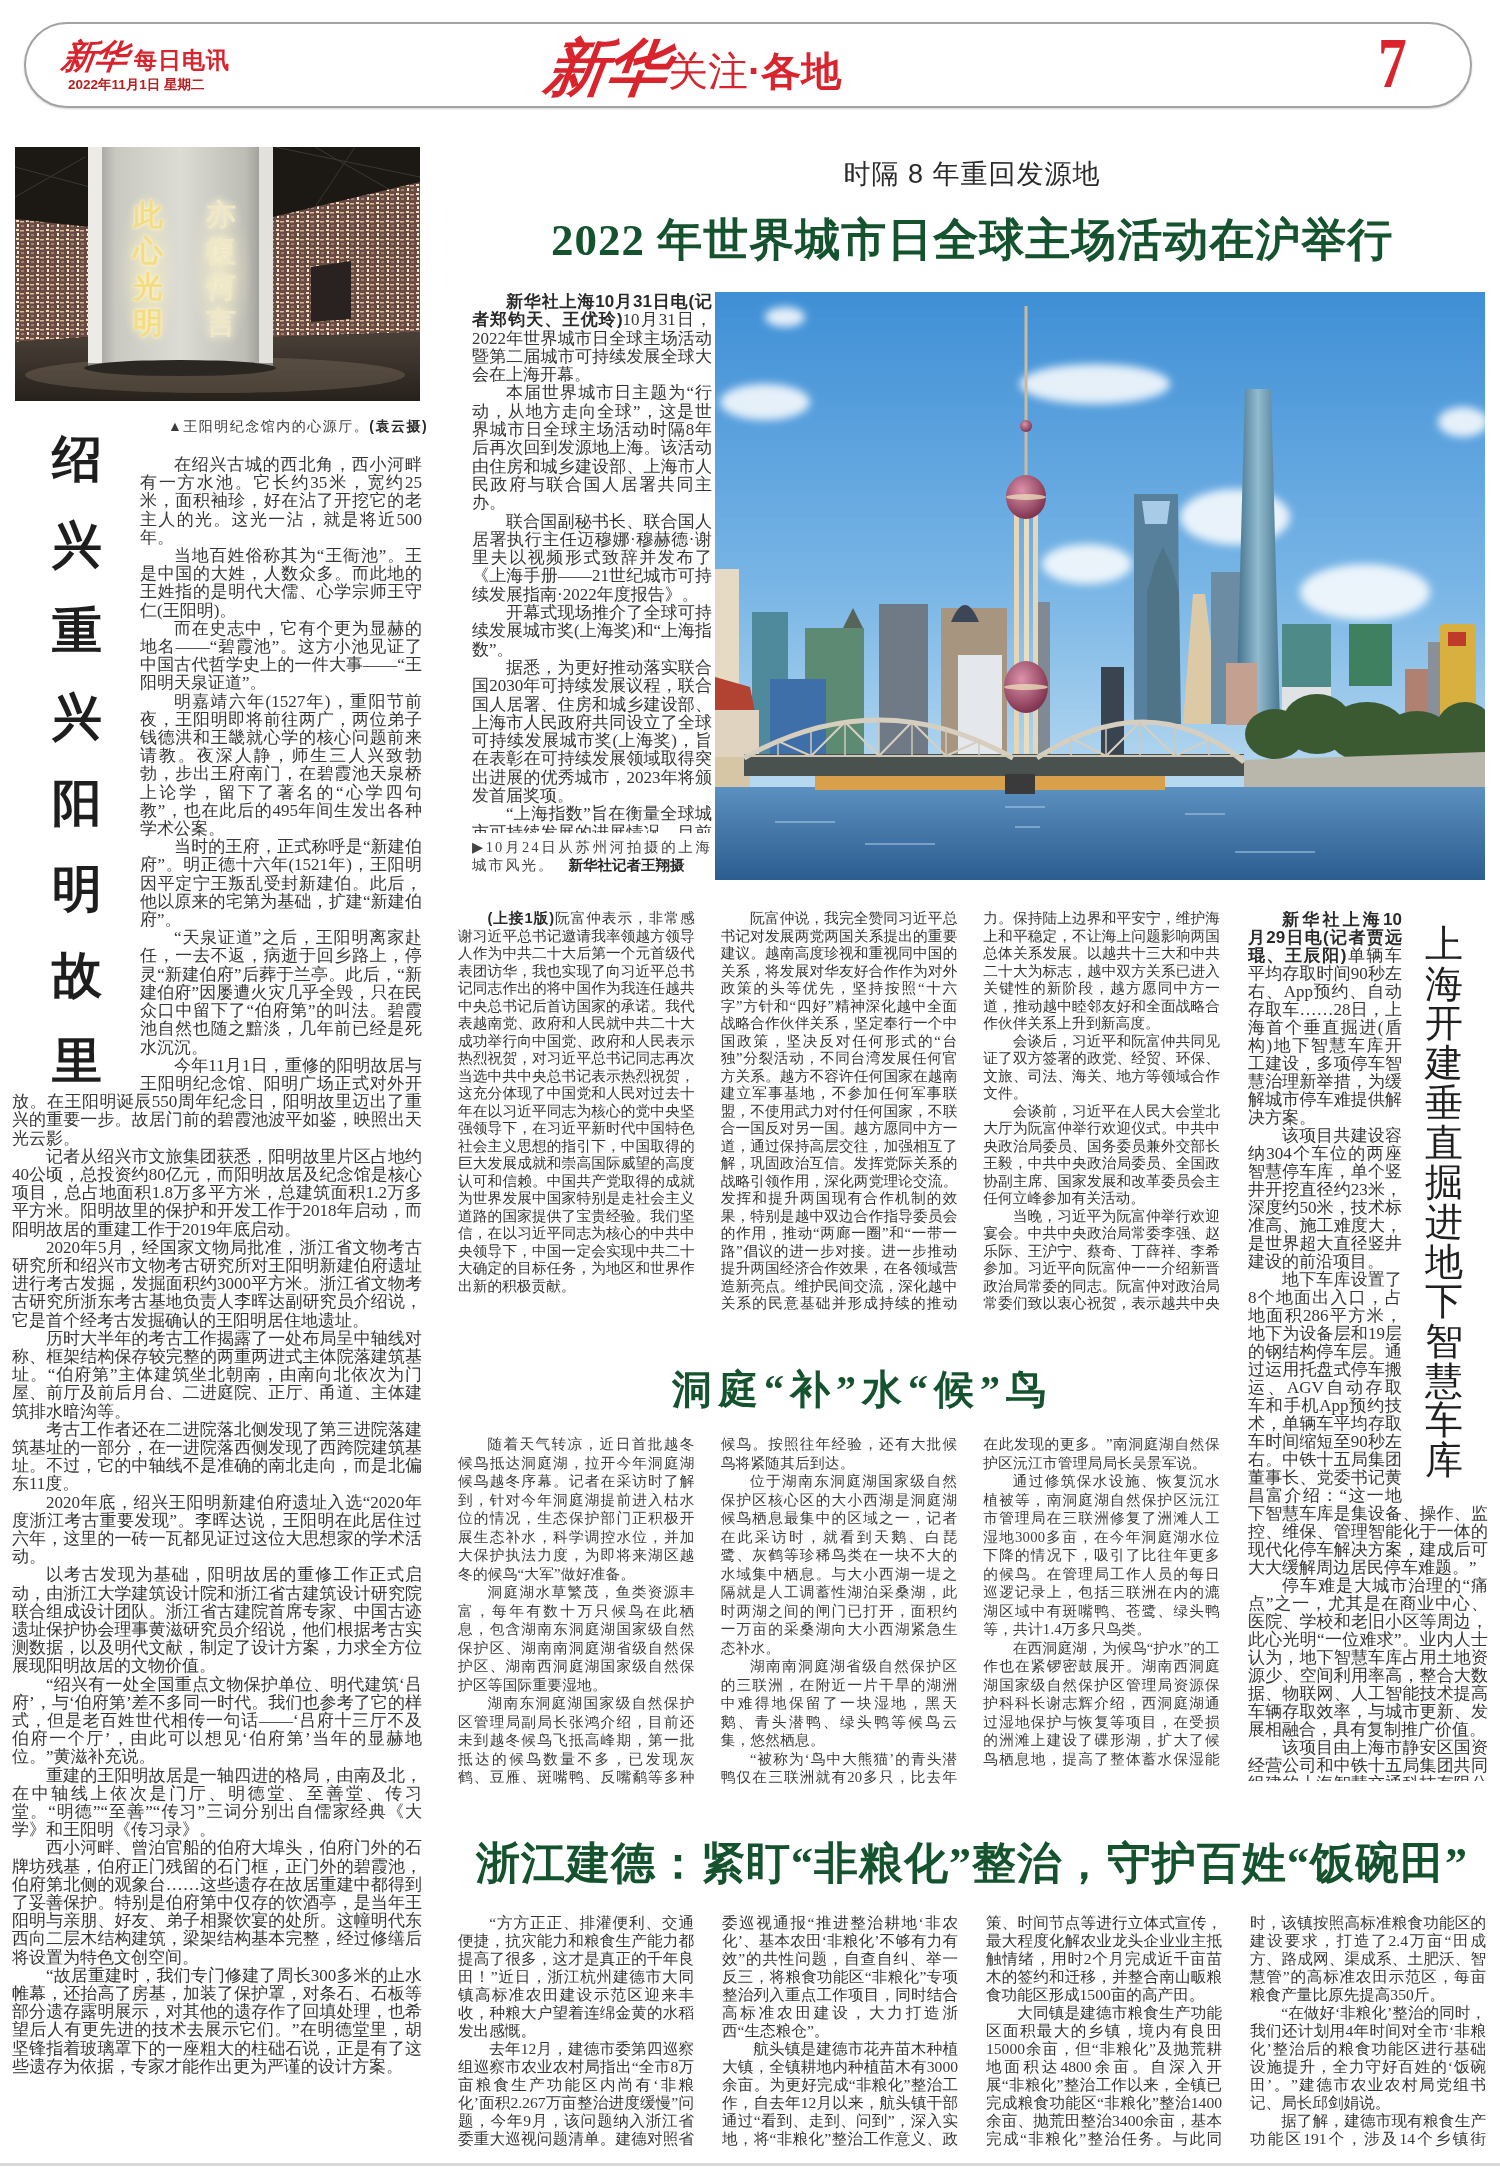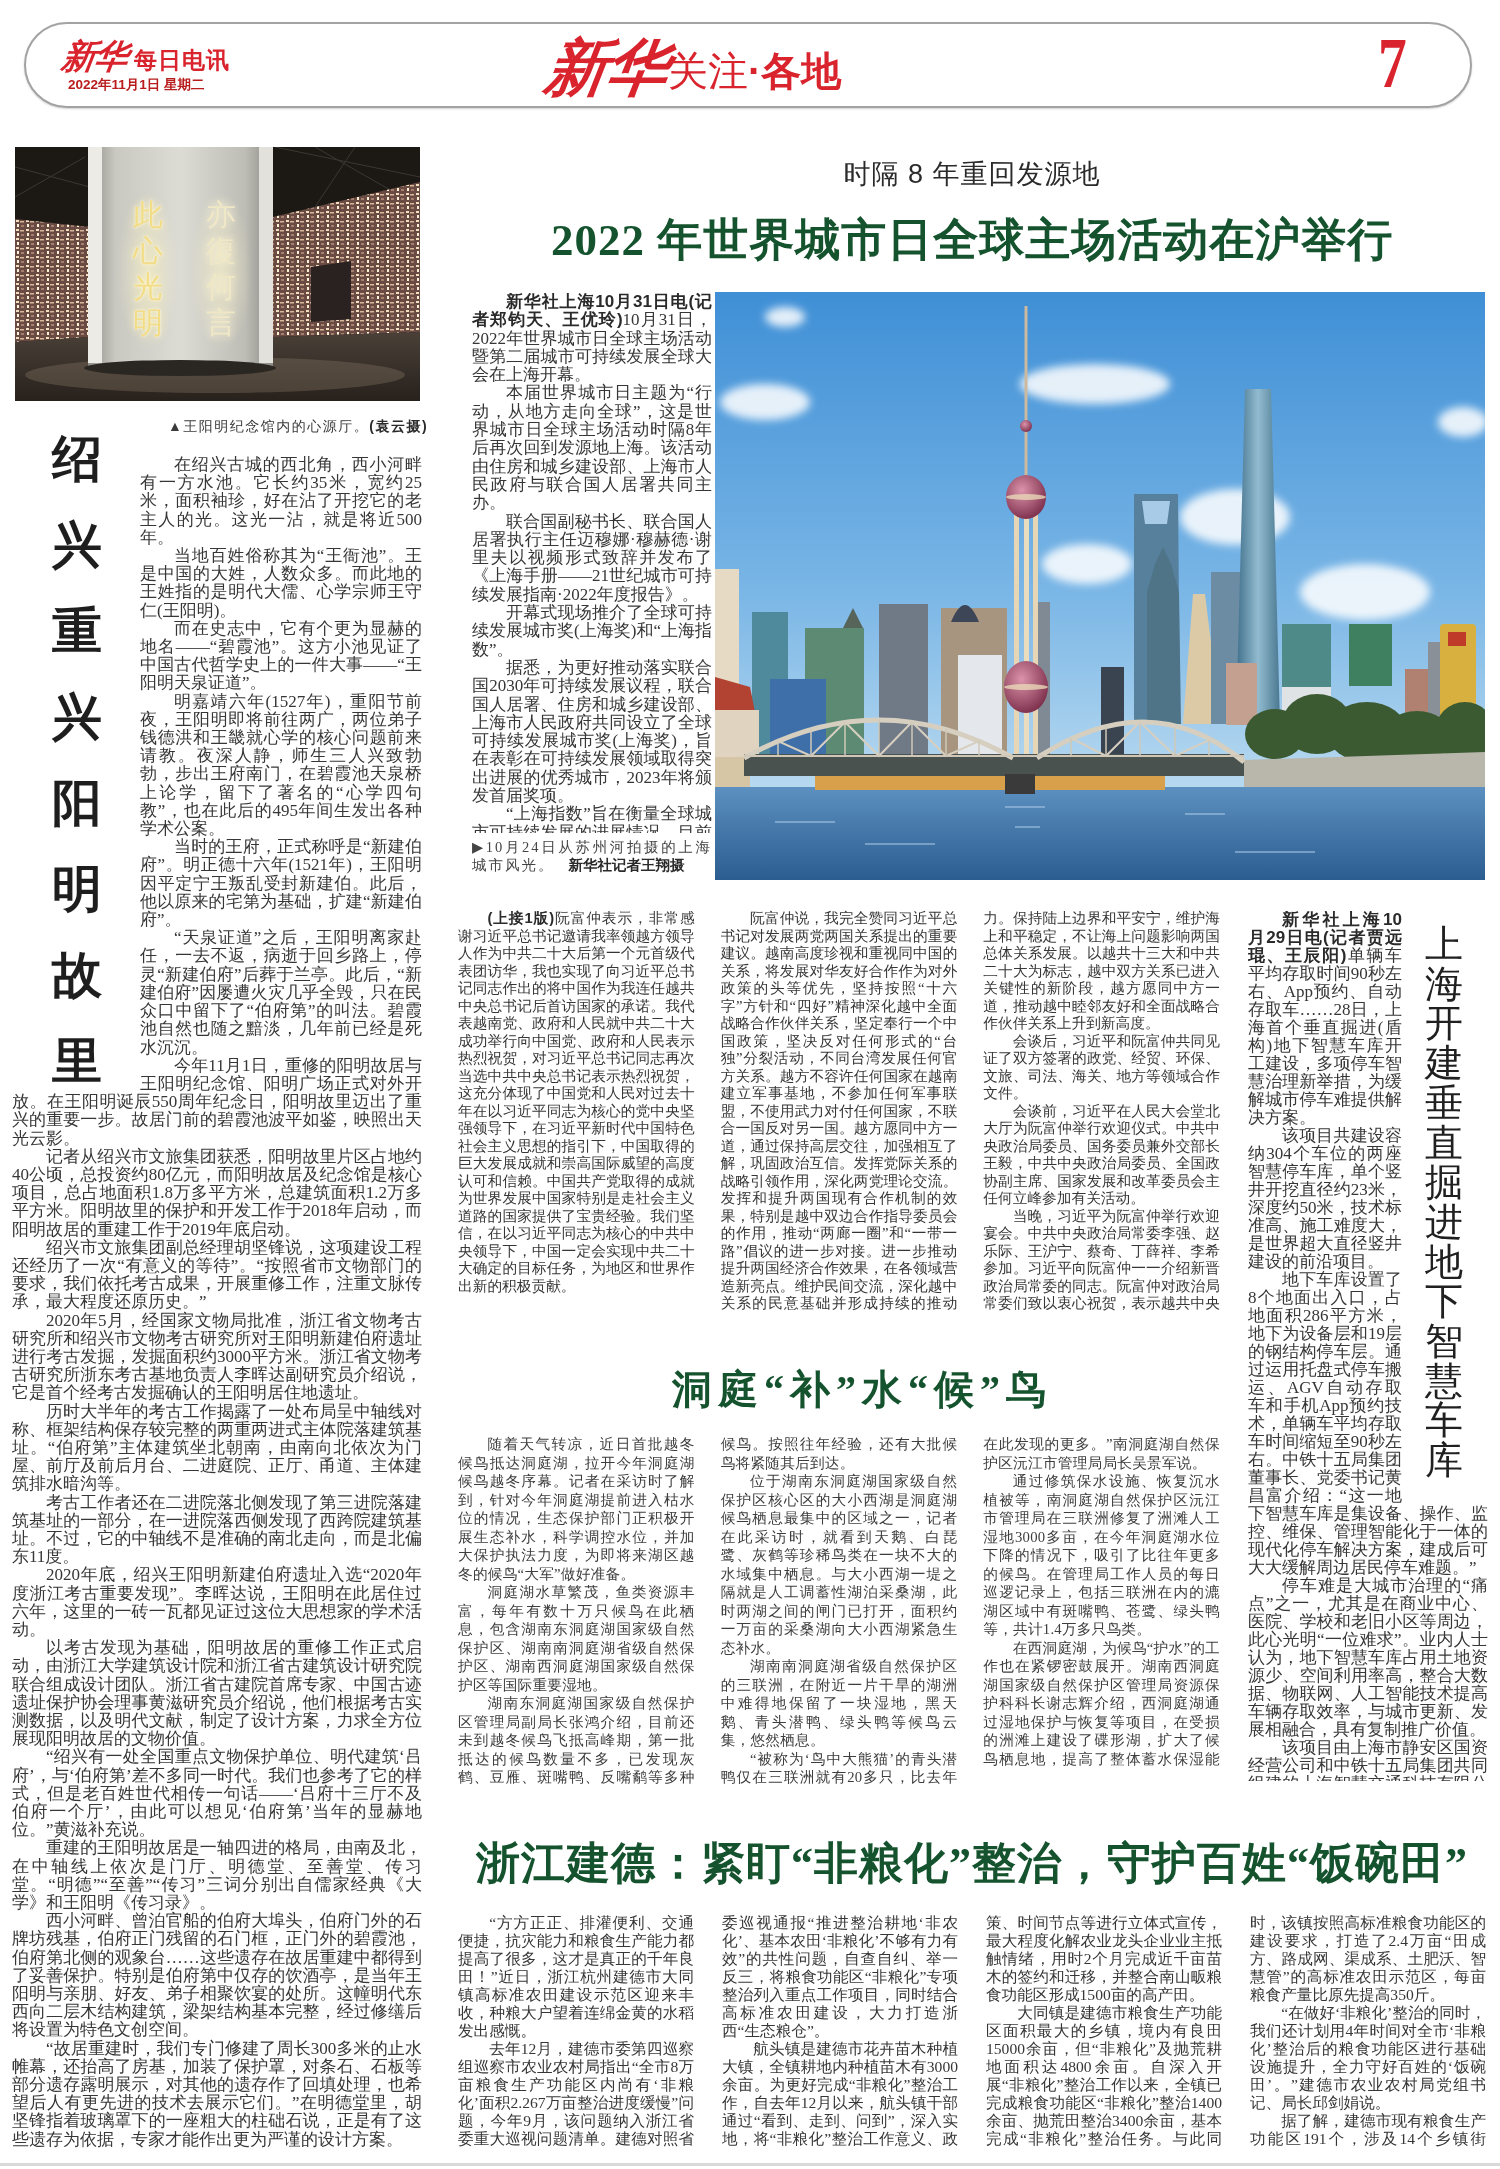--- a/index.html
+++ b/index.html
@@ -22,21 +22,21 @@
   .sec-title .a{font-weight:normal;}
   .sec-title .b{font-weight:bold;font-family:"Liberation Sans","DejaVu Sans",sans-serif;}
   .page-no{left:1378px;top:22px;font-size:72px;font-weight:bold;transform:scaleX(.8);transform-origin:left;}
 
   
   .txt p{margin:0;text-indent:2em;text-align:justify;}
   .bold-sans{font-family:"Liberation Sans","DejaVu Sans",sans-serif;font-weight:bold;color:#2a2a2a;}
 
   
   .left-photo{left:15px;top:147px;width:405px;height:254px;overflow:hidden;}
-  .inscr{position:absolute;width:34px;font-size:30px;line-height:36px;font-weight:normal;text-align:center;}
+  .inscr{position:absolute;width:34px;font-size:30px;line-height:36px;font-weight:bold;text-align:center;}
   .inscr-l{left:116px;top:50px;color:#f3dc86;text-shadow:0 0 8px #fff2a8,0 0 3px #fff;}
   .inscr-r{left:189px;top:50px;color:#efe7c6;text-shadow:0 0 8px #fff8d8;}
   .left-cap{left:168px;top:418px;font-size:14px;letter-spacing:1.5px;color:#3a3a3a;white-space:nowrap;}
   .vhead{font-weight:900;color:#1e1e1e;word-break:break-all;text-align:right;}
   .vhead-sx{left:50px;top:416px;width:52px;font-size:50px;line-height:86px;}
   .sx-body{left:12px;top:456px;width:410px;height:1692px;overflow:hidden;font-size:17px;line-height:18.2px;}
   .sx-gutter{float:left;width:128px;height:637px;}
 
   
   .kicker{left:458px;top:156px;width:1028px;text-align:center;font-size:27px;color:#2a2a2a;letter-spacing:1px;}
@@ -139,21 +139,20 @@
 <div class="abs txt sx-body">
   <div class="sx-gutter"></div>
   <p>在绍兴古城的西北角，西小河畔有一方水池。它长约35米，宽约25米，面积袖珍，好在沾了开挖它的老主人的光。这光一沾，就是将近500年。</p>
   <p>当地百姓俗称其为“王衙池”。王是中国的大姓，人数众多。而此地的王姓指的是明代大儒、心学宗师王守仁(王阳明)。</p>
   <p>而在史志中，它有个更为显赫的地名——“碧霞池”。这方小池见证了中国古代哲学史上的一件大事——“王阳明天泉证道”。</p>
   <p>明嘉靖六年(1527年)，重阳节前夜，王阳明即将前往两广，两位弟子钱德洪和王畿就心学的核心问题前来请教。夜深人静，师生三人兴致勃勃，步出王府南门，在碧霞池天泉桥上论学，留下了著名的“心学四句教”，也在此后的495年间生发出各种学术公案。</p>
   <p>当时的王府，正式称呼是“新建伯府”。明正德十六年(1521年)，王阳明因平定宁王叛乱受封新建伯。此后，他以原来的宅第为基础，扩建“新建伯府”。</p>
   <p>“天泉证道”之后，王阳明离家赴任，一去不返，病逝于回乡路上，停灵“新建伯府”后葬于兰亭。此后，“新建伯府”因屡遭火灾几乎全毁，只在民众口中留下了“伯府第”的叫法。碧霞池自然也随之黯淡，几年前已经是死水沉沉。</p>
   <p>今年11月1日，重修的阳明故居与王阳明纪念馆、阳明广场正式对外开放。在王阳明诞辰550周年纪念日，阳明故里迈出了重兴的重要一步。故居门前的碧霞池波平如鉴，映照出天光云影。</p>
   <p>记者从绍兴市文旅集团获悉，阳明故里片区占地约40公顷，总投资约80亿元，而阳明故居及纪念馆是核心项目，总占地面积1.8万多平方米，总建筑面积1.2万多平方米。阳明故里的保护和开发工作于2018年启动，而阳明故居的重建工作于2019年底启动。</p>
-  <p>绍兴市文旅集团副总经理胡坚锋说，这项建设工程还经历了一次“有意义的等待”。“按照省市文物部门的要求，我们依托考古成果，开展重修工作，注重文脉传承，最大程度还原历史。”</p>
   <p>2020年5月，经国家文物局批准，浙江省文物考古研究所和绍兴市文物考古研究所对王阳明新建伯府遗址进行考古发掘，发掘面积约3000平方米。浙江省文物考古研究所浙东考古基地负责人李晖达副研究员介绍说，它是首个经考古发掘确认的王阳明居住地遗址。</p>
   <p>历时大半年的考古工作揭露了一处布局呈中轴线对称、框架结构保存较完整的两重两进式主体院落建筑基址。“伯府第”主体建筑坐北朝南，由南向北依次为门屋、前厅及前后月台、二进庭院、正厅、甬道、主体建筑排水暗沟等。</p>
   <p>考古工作者还在二进院落北侧发现了第三进院落建筑基址的一部分，在一进院落西侧发现了西跨院建筑基址。不过，它的中轴线不是准确的南北走向，而是北偏东11度。</p>
   <p>2020年底，绍兴王阳明新建伯府遗址入选“2020年度浙江考古重要发现”。李晖达说，王阳明在此居住过六年，这里的一砖一瓦都见证过这位大思想家的学术活动。</p>
   <p>以考古发现为基础，阳明故居的重修工作正式启动，由浙江大学建筑设计院和浙江省古建筑设计研究院联合组成设计团队。浙江省古建院首席专家、中国古迹遗址保护协会理事黄滋研究员介绍说，他们根据考古实测数据，以及明代文献，制定了设计方案，力求全方位展现阳明故居的文物价值。</p>
   <p>“绍兴有一处全国重点文物保护单位、明代建筑‘吕府’，与‘伯府第’差不多同一时代。我们也参考了它的样式，但是老百姓世代相传一句话——‘吕府十三厅不及伯府一个厅’，由此可以想见‘伯府第’当年的显赫地位。”黄滋补充说。</p>
   <p>重建的王阳明故居是一轴四进的格局，由南及北，在中轴线上依次是门厅、明德堂、至善堂、传习堂。“明德”“至善”“传习”三词分别出自儒家经典《大学》和王阳明《传习录》。</p>
   <p>西小河畔、曾泊官船的伯府大埠头，伯府门外的石牌坊残基，伯府正门残留的石门框，正门外的碧霞池，伯府第北侧的观象台……这些遗存在故居重建中都得到了妥善保护。特别是伯府第中仅存的饮酒亭，是当年王阳明与亲朋、好友、弟子相聚饮宴的处所。这幢明代东西向二层木结构建筑，梁架结构基本完整，经过修缮后将设置为特色文创空间。</p>
   <p>“故居重建时，我们专门修建了周长300多米的止水帷幕，还抬高了房基，加装了保护罩，对条石、石板等部分遗存露明展示，对其他的遗存作了回填处理，也希望后人有更先进的技术去展示它们。”在明德堂里，胡坚锋指着玻璃罩下的一座粗大的柱础石说，正是有了这些遗存为依据，专家才能作出更为严谨的设计方案。</p>
 

